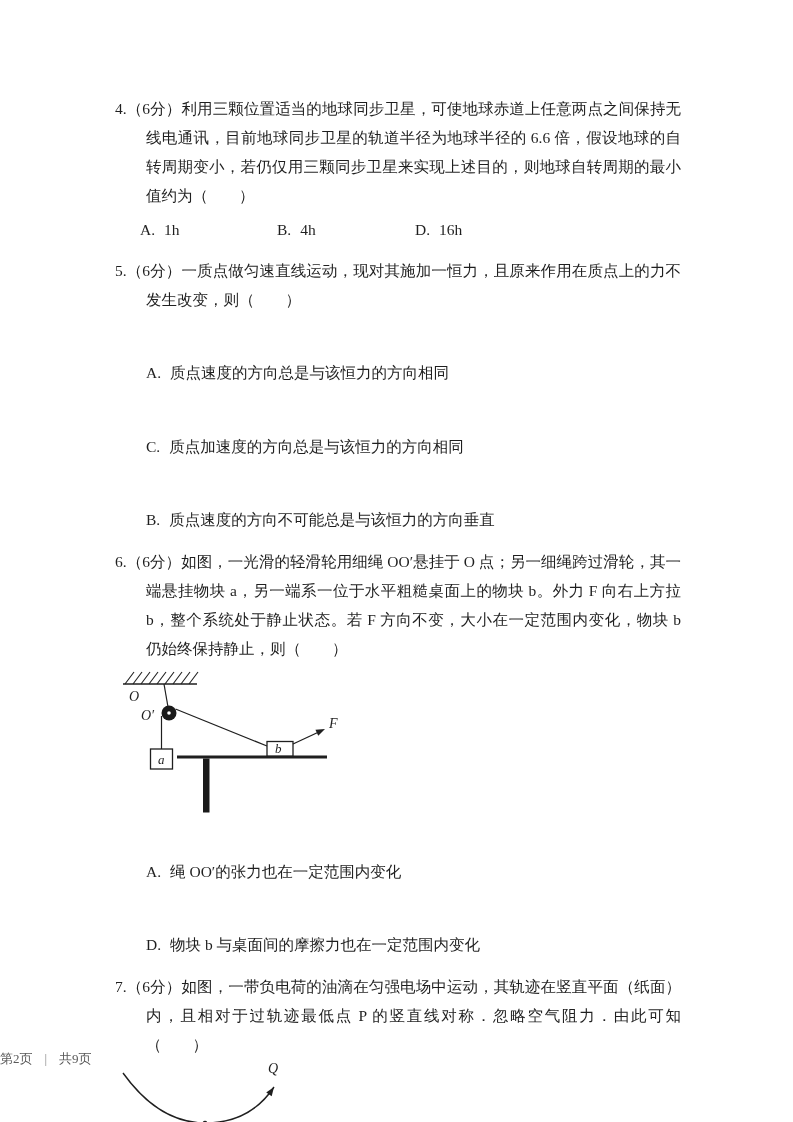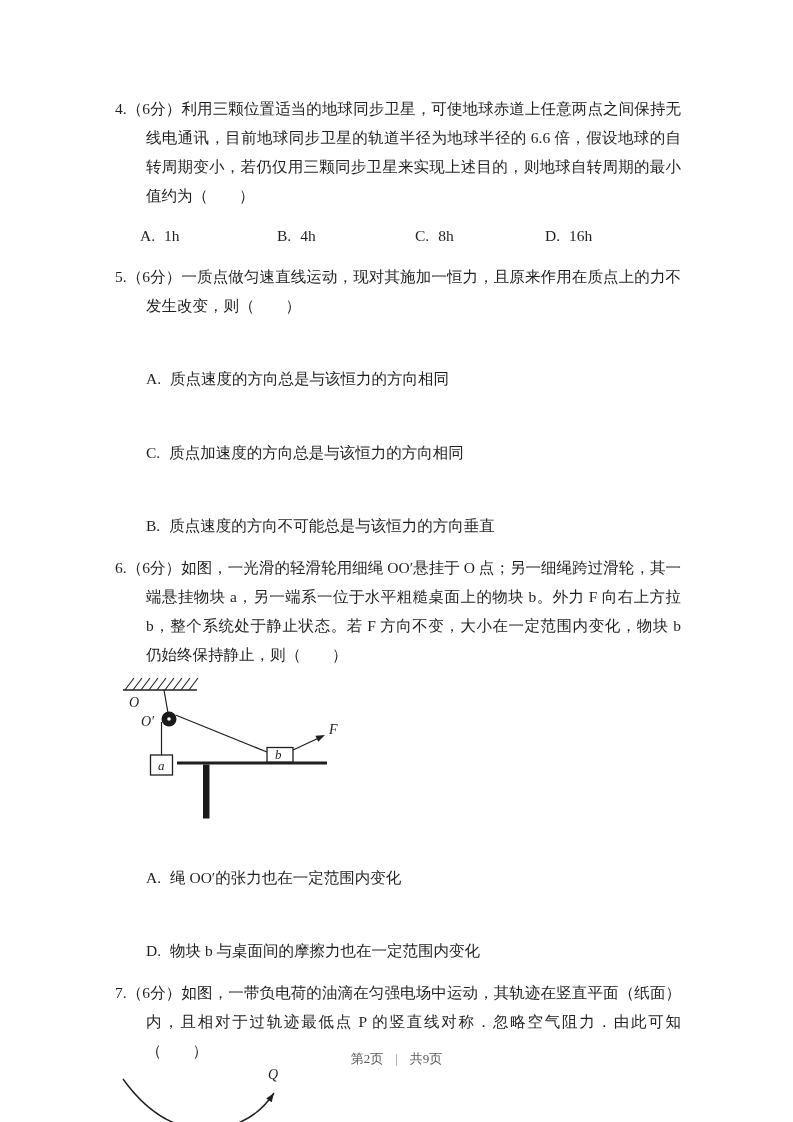--- a/index.html
+++ b/index.html
@@ -24,50 +24,49 @@
     text-align: justify;
     padding-left: 31px;
     text-indent: -31px;
   }
   .options-block { margin: 5px 0 0 31px; }
   .option-line { line-height: 28.5px; margin-top: 45px; }
   .opt-label { margin-right: 9px; }
   .options-inline {
     display: grid;
     grid-template-columns: 137px 138px 130px auto;
-    margin: 11px 0 0 25px;
+    margin: 5px 0 0 25px;
     line-height: 29px;
   }
   .figure { margin: 2px 0 0 2px; }
   .figure svg { display: block; }
   .fig-label { font-style: italic; font-size: 14px; font-family: "Liberation Serif", serif; fill: #1f1f1f; }
   .fig-label-sm { font-style: italic; font-size: 13px; font-family: "Liberation Serif", serif; fill: #1f1f1f; }
   .footer {
     position: absolute;
     left: 0; right: 0;
     top: 1050px;
-    text-align: center;
+    text-align: left;
     font-size: 13px;
     color: #595959;
     font-family: "Liberation Serif", "DejaVu Serif", serif;
   }
   .footer .sep { margin: 0 12px; color: #8a8a8a; }
 </style>
 </head>
 <body>
 
 <div class="page">
   <div class="content">
 
     <section class="question">
       <p class="stem"><span class="qnum">4.</span><span>（6分）</span><span>利用三颗位置适当的地球同步卫星，可使地球赤道上任意两点之间保持无线电通讯，目前地球同步卫星的轨道半径为地球半径的 6.6 倍，假设地球的自转周期变小，若仍仅用三颗同步卫星来实现上述目的，则地球自转周期的最小值约为（　　）</span></p>
       <div class="options-inline">
         <span class="opt"><span class="opt-label">A.</span><span class="opt-text">1h</span></span>
         <span class="opt"><span class="opt-label">B.</span><span class="opt-text">4h</span></span>
-        <span class="opt"><span class="opt-label">C.</span><span class="opt-text">8h</span></span>
         <span class="opt"><span class="opt-label">D.</span><span class="opt-text">16h</span></span>
       </div>
     </section>
 
     <section class="question">
       <p class="stem"><span class="qnum">5.</span><span>（6分）</span><span>一质点做匀速直线运动，现对其施加一恒力，且原来作用在质点上的力不发生改变，则（　　）</span></p>
       <div class="options-block">
         <div class="option-line"><span class="opt-label">A.</span><span class="opt-text">质点速度的方向总是与该恒力的方向相同</span></div>
         <div class="option-line"><span class="opt-label">C.</span><span class="opt-text">质点加速度的方向总是与该恒力的方向相同</span></div>
         <div class="option-line"><span class="opt-label">B.</span><span class="opt-text">质点速度的方向不可能总是与该恒力的方向垂直</span></div>

